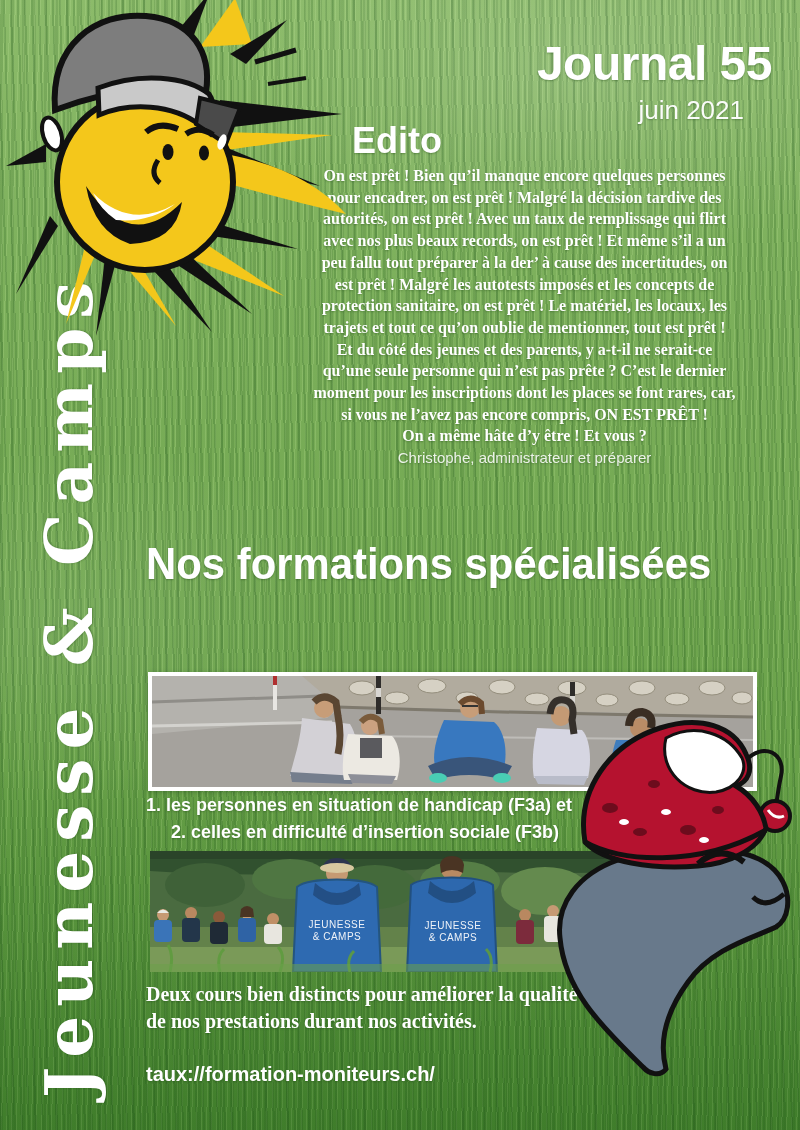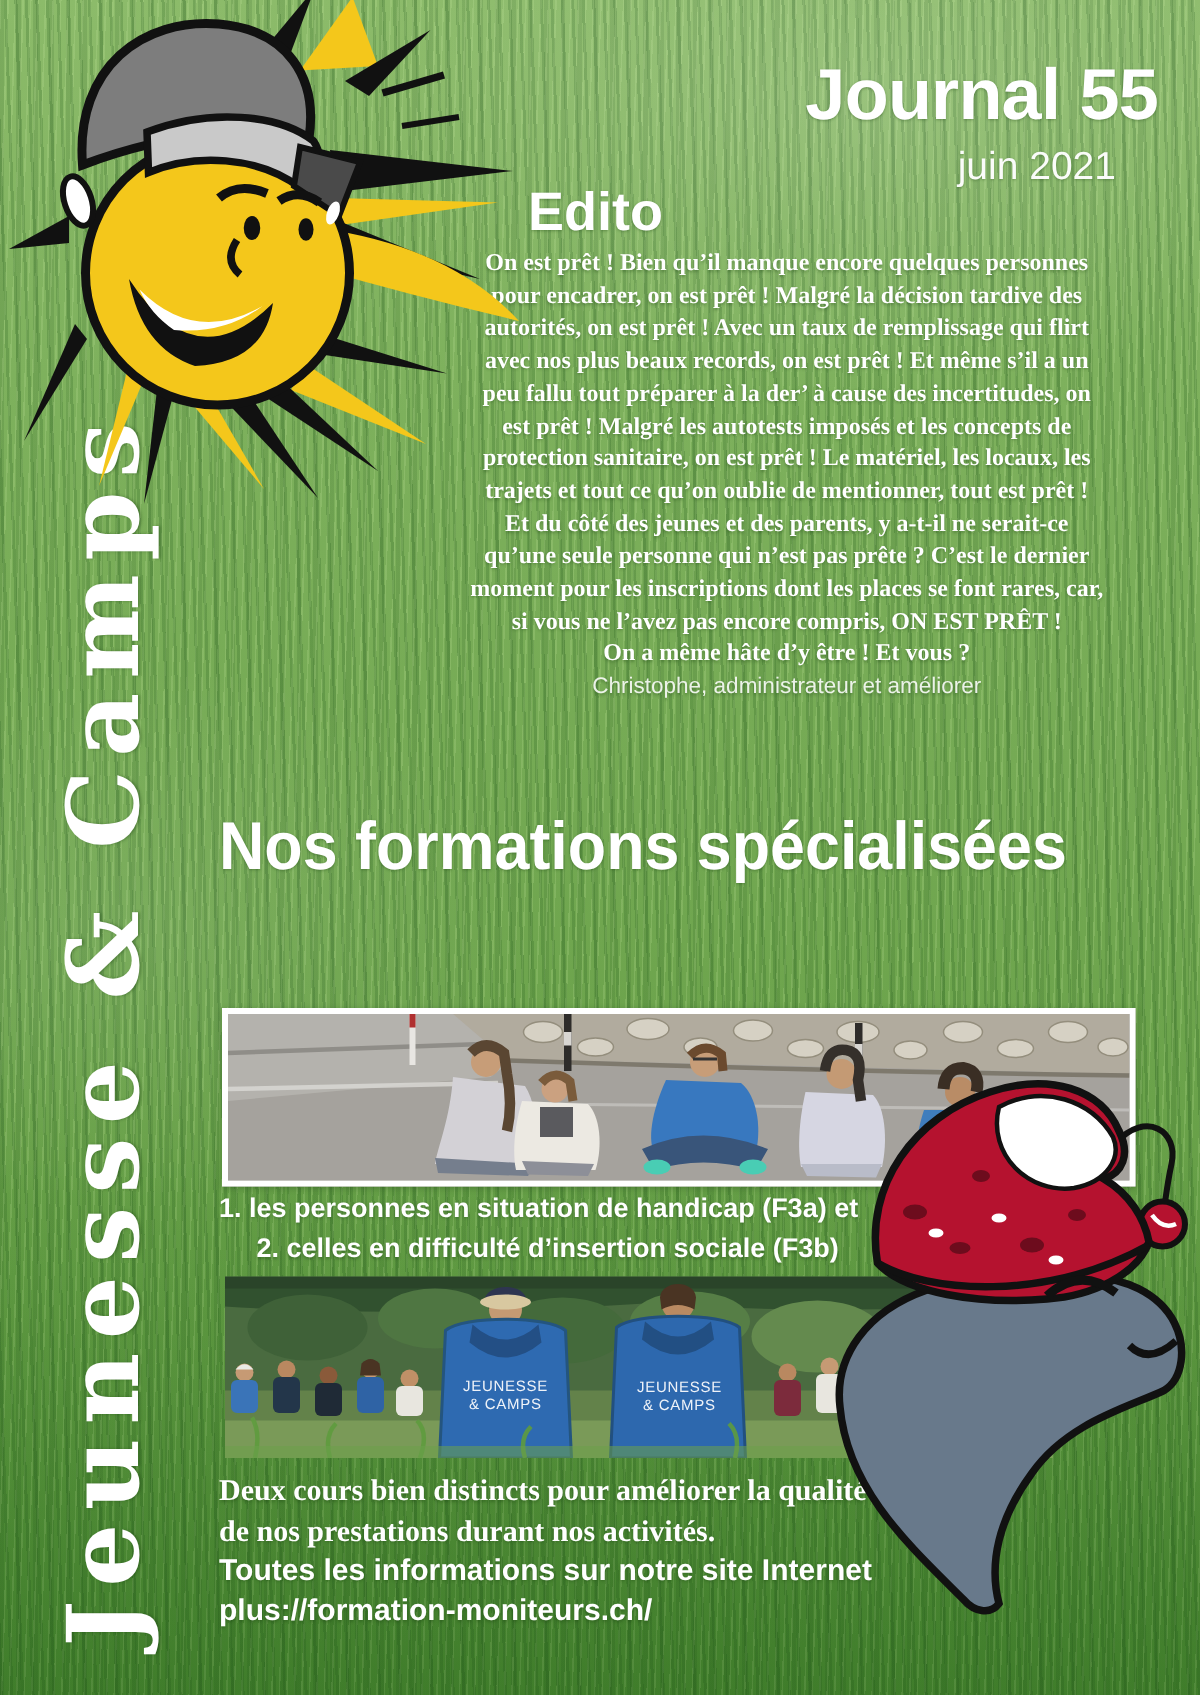--- a/index.html
+++ b/index.html
@@ -74,21 +74,21 @@
 avec nos plus beaux records, on est prêt ! Et même s’il a un
 peu fallu tout préparer à la der’ à cause des incertitudes, on
 est prêt ! Malgré les autotests imposés et les concepts de
 protection sanitaire, on est prêt ! Le matériel, les locaux, les
 trajets et tout ce qu’on oublie de mentionner, tout est prêt !
 Et du côté des jeunes et des parents, y a-t-il ne serait-ce
 qu’une seule personne qui n’est pas prête ? C’est le dernier
 moment pour les inscriptions dont les places se font rares, car,
 si vous ne l’avez pas encore compris, ON EST PRÊT !
 On a même hâte d’y être ! Et vous ?</div>
-  <div class="abs txt edito-signature">Christophe, administrateur et améliorer</div>
+  <div class="abs txt edito-signature">Christophe, administrateur et préparer</div>
 
   <div class="abs txt formations-heading">Nos formations spécialisées</div>
 
   <figure class="abs photo1" style="margin:0">
     <svg width="601" height="111" viewBox="0 0 601 111">
       <rect width="601" height="111" fill="#a5a29d"></rect>
       <polygon points="0,0 230,0 175,42 0,58" fill="#b4b2ad"></polygon>
       <line x1="0" y1="26" x2="170" y2="20" stroke="#8f8d88" stroke-width="3"></line>
       <polygon points="150,0 601,0 601,40 185,30" fill="#b1ab9e"></polygon>
       <g fill="#d6d1c4" stroke="#948e7d" stroke-width="1">
@@ -263,22 +263,21 @@
     </svg>
   </figure>
 
   <div class="hoodie-label l1">JEUNESSE
 &amp; CAMPS</div>
   <div class="hoodie-label l2">JEUNESSE
 &amp; CAMPS</div>
 
   <div class="abs txt outro pre">Deux cours bien distincts pour améliorer la qualité
 de nos prestations durant nos activités.</div>
-  <div class="abs txt website-label">Toutes les informations sur notre site Internet</div>
-  <div class="abs txt website-url">plus://formation-moniteurs.ch/</div>
+  <div class="abs txt website-url">taux://formation-moniteurs.ch/</div>
 
   <svg class="abs sun-mascot" width="360" height="345" viewBox="0 0 360 345">
     <g>
       <polygon points="200,55 235,6 252,52" fill="#f4c71b"></polygon>
       <polygon points="160,60 210,0 186,64" fill="#111"></polygon>
       <polygon points="230,62 287,28 246,72" fill="#111"></polygon>
       <line x1="255" y1="70" x2="296" y2="58" stroke="#111" stroke-width="5"></line>
       <line x1="268" y1="92" x2="306" y2="86" stroke="#111" stroke-width="4"></line>
       <polygon points="220,108 342,122 224,136" fill="#111"></polygon>
       <polygon points="224,140 332,143 227,158" fill="#f4c71b"></polygon>

